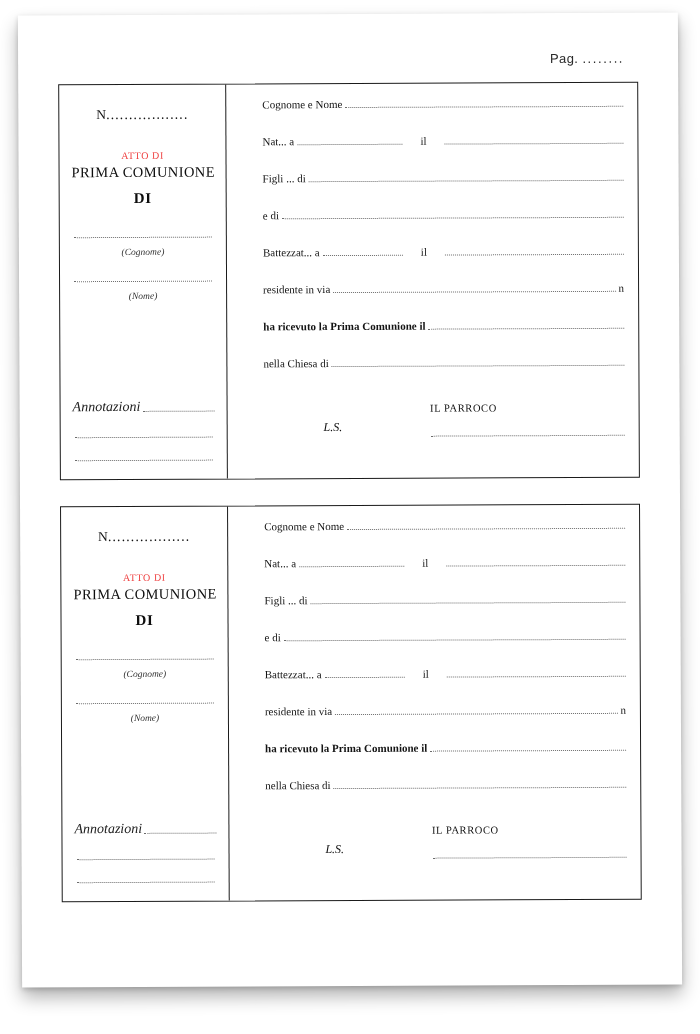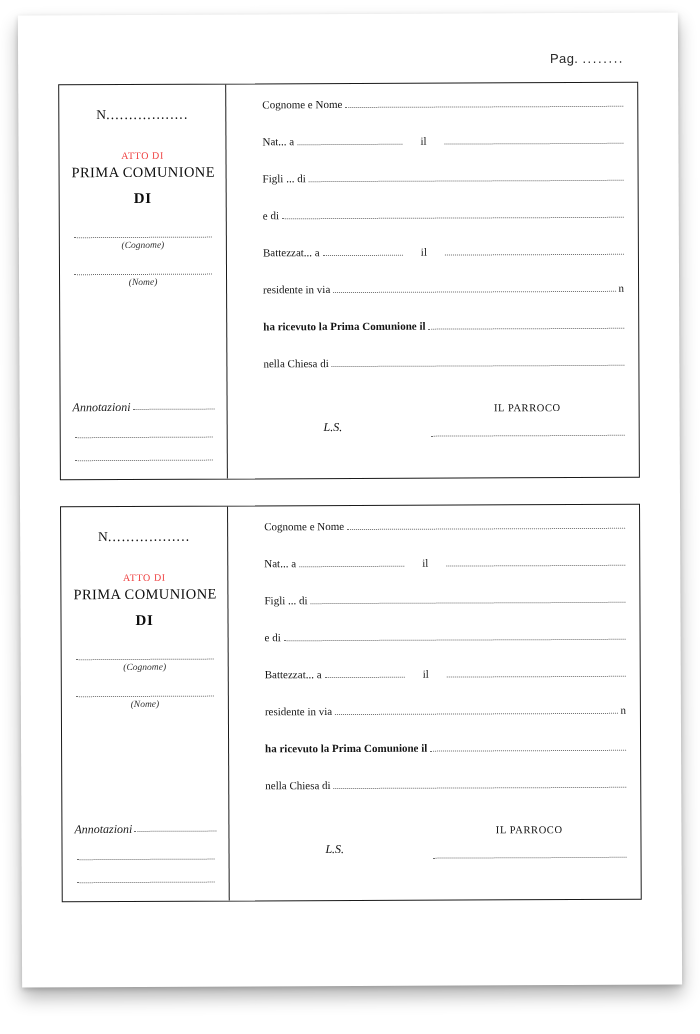--- a/index.html
+++ b/index.html
@@ -115,30 +115,30 @@
   .dotted-rule {
     border-bottom: 1px dotted #6b6b6b;
     height: 0;
     margin: 0 2px;
   }
   .field-caption {
     text-align: center;
     font-size: 9.5px;
     font-style: italic;
     color: #333;
-    margin-top: 2px;
+    margin-top: 9px;
   }
   .left-slot { margin-bottom: 24px; }
   .left-slot.slot-cognome { margin-top: 4px; }
 
   .annot-row {
     display: flex;
-    align-items: flex-start;
+    align-items: center;
     margin-top: auto;
-    font-size: 12px;
+    font-size: 14px;
     font-style: italic;
     color: #222;
   }
   .annot-label { white-space: nowrap; }
   .annot-fill {
     flex: 1;
     border-bottom: 1px dotted #6b6b6b;
     margin-left: 2px;
     height: 9px;
   }
@@ -179,21 +179,21 @@
   .ls-label {
     font-size: 12px;
     font-style: italic;
     color: #111;
     width: 50%;
     text-align: center;
     padding-bottom: 2px;
   }
   .parroco-block {
     width: 50%;
-    text-align: center;
+    text-align: left;
   }
   .parroco-label {
     font-size: 10.5px;
     letter-spacing: 0.6px;
     color: #111;
     font-family: "Liberation Serif", serif;
   }
   .parroco-rule {
     border-bottom: 1px dotted #6b6b6b;
     height: 0;

